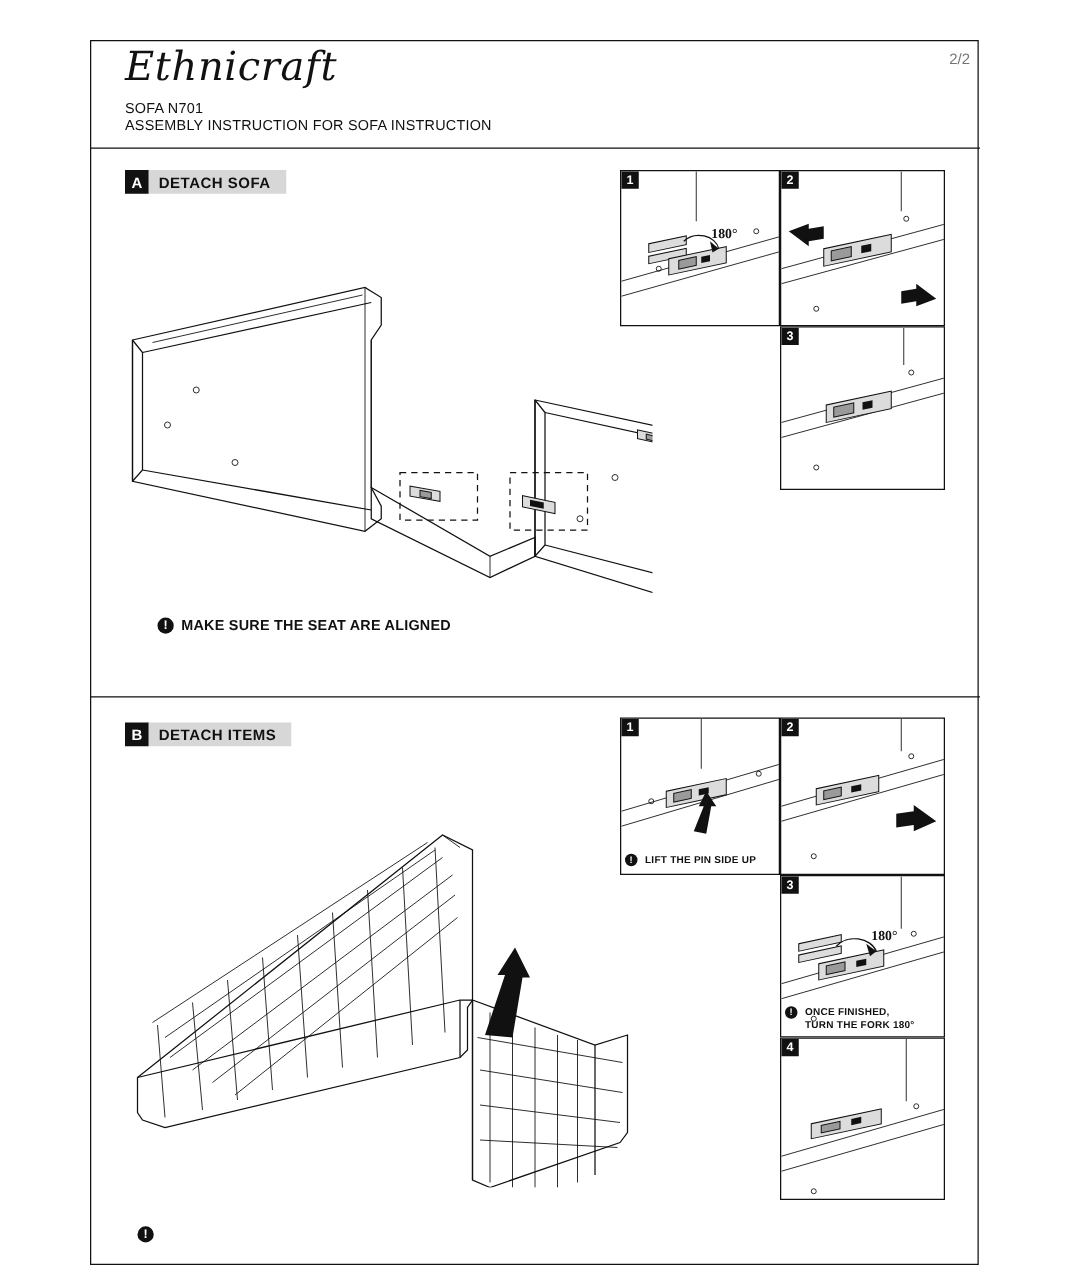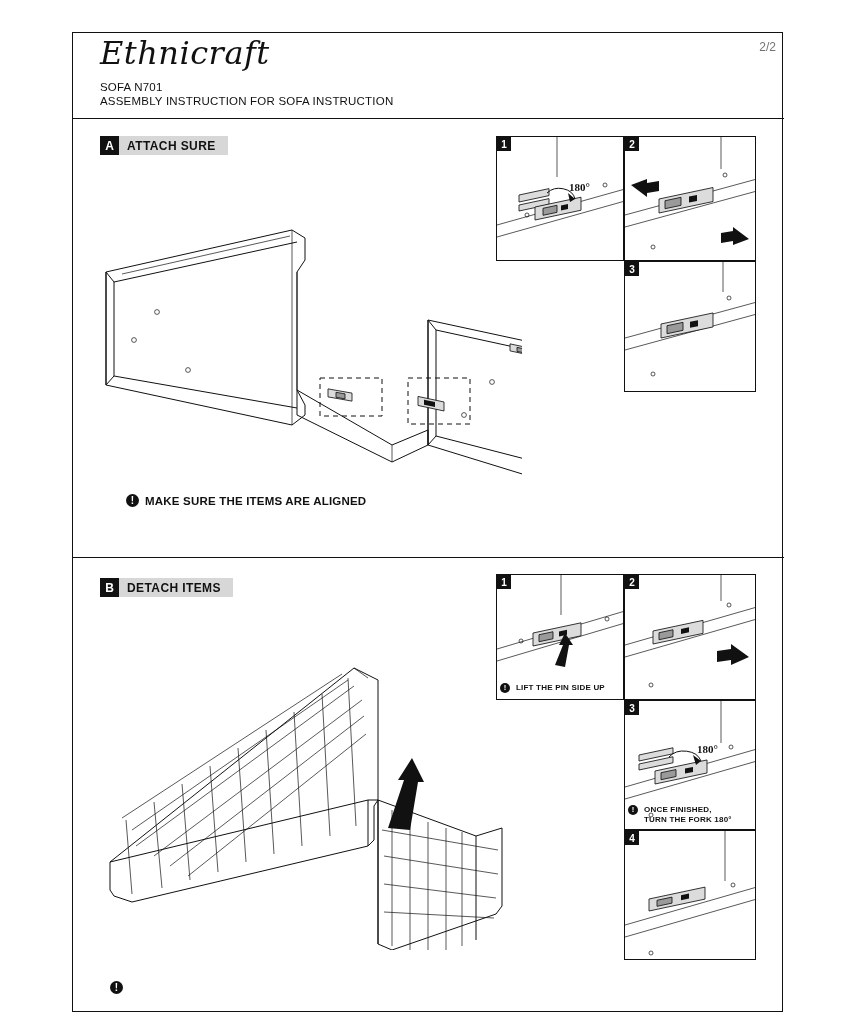--- a/index.html
+++ b/index.html
@@ -191,21 +191,21 @@
   <div class="header">
     <div class="brand">Ethnicraft</div>
     <div class="page-num">2/2</div>
     <div class="subtitle">SOFA N701
 ASSEMBLY INSTRUCTION FOR SOFA INSTRUCTION</div>
   </div>
   <div class="header-rule"></div>
 
   <div class="sect-tag" style="left:100px; top:126px;">
     <div class="sect-letter">A</div>
-    <div class="sect-label">ATTACH SURE</div>
+    <div class="sect-label">DETACH SOFA</div>
   </div>
 
   <svg width="430" height="320" style="position:absolute; left:92px; top:190px;">
 
     <path class="ln" d="M14 72 L200 30 L213 38 L213 60 L205 72 L205 190 L213 205 L213 215 L200 225 L14 185 Z"></path>
     <path class="ln" d="M14 72 L14 185"></path>
     <path class="ln" d="M14 72 L22 82 L22 176 L14 185"></path>
     <path class="ln" d="M22 82 L205 42"></path>
     <path class="ln" d="M22 176 L205 208"></path>
     <path class="ln-thin" d="M200 30 L200 225"></path>
@@ -242,21 +242,21 @@
       <rect class="fill-bk" x="-6" y="-3" width="11" height="5" transform="skewY(12)"></rect>
     </g>
     <g transform="translate(428,150)">
       <rect class="fill-md" x="-10" y="-4" width="20" height="7" transform="skewY(12)"></rect>
       <rect class="fill-dk" x="-3" y="-2" width="8" height="4" transform="skewY(12)"></rect>
     </g>
   </svg>
 
   <div class="note" style="left:126px; top:484px;">
     <span class="excl">!</span>
-    <span>MAKE SURE THE ITEMS ARE ALIGNED</span>
+    <span>MAKE SURE THE SEAT ARE ALIGNED</span>
   </div>
 
   <div class="panel" style="left:496px; top:126px; width:128px; height:125px;">
     <div class="panel-num">1</div>
     <svg width="128" height="125">
       <path class="ln-thin" d="M0 88 L128 52"></path>
       <path class="ln-thin" d="M0 100 L128 64"></path>
       <path class="ln-thin" d="M60 0 L60 40"></path>
       <circle cx="30" cy="78" r="2" class="ln-thin"></circle>
       <circle cx="108" cy="48" r="2" class="ln-thin"></circle>

